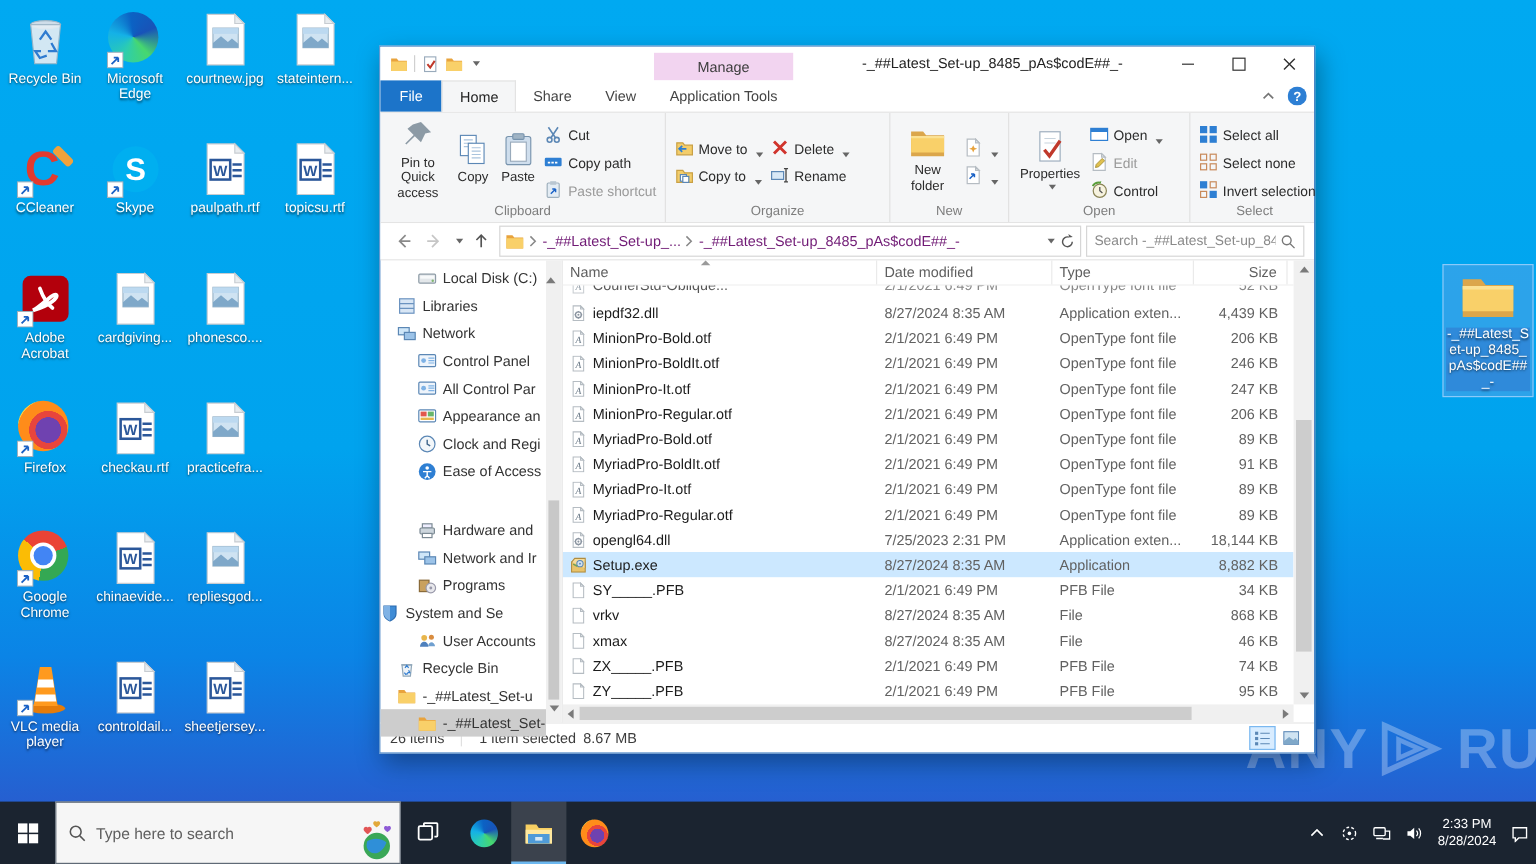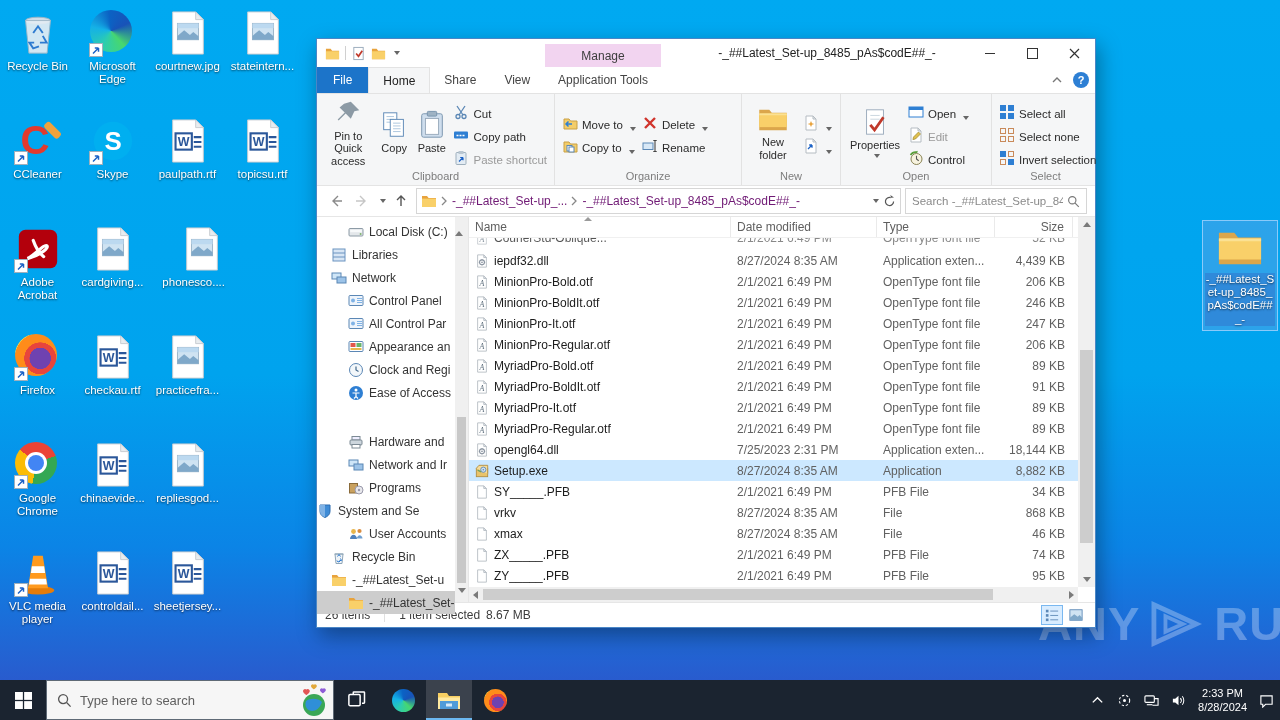--- a/index.html
+++ b/index.html
@@ -132,21 +132,21 @@
   .right{border-left:5px solid #7a7a7a;margin-left:auto;margin-right:4px;}
 
   .statusbar{height:24px;flex:none;border-top:1px solid #e6e6e6;display:flex;align-items:center;
     padding:0 8px;gap:6px;color:#3c3c3c;}
   .st-div{width:1px;height:14px;background:#e0e0e0;margin:0 8px;}
   .viewbtns{margin-left:auto;display:flex;gap:2px;}
   .vbtn{width:20px;height:18px;display:flex;align-items:center;justify-content:center;border:1px solid transparent;}
   .vbtn.active{background:#d8ecff;border-color:#7ab8f0;}
 
   
-  .taskbar{position:absolute;left:0;right:0;bottom:0;height:40px;background:#1b2430;
+  .taskbar{position:absolute;left:0;right:0;bottom:0;height:52px;background:#1b2430;
     display:flex;align-items:stretch;z-index:9;}
   .tbtn{width:46px;display:flex;align-items:center;justify-content:center;}
   .tb-active{background:rgba(255,255,255,.14);box-shadow:inset 0 -2px 0 #6cb8f0;}
   .tsearch{width:288px;background:#f6f6f6;border:1px solid #5f6a76;display:flex;align-items:center;
     gap:8px;padding:0 10px;color:#5f5f5f;font-size:13px;box-sizing:border-box;position:relative;}
   .tsearch .globe{position:absolute;right:2px;bottom:0;width:34px;height:36px;}
   .tico{width:24px;height:24px;}
   .tico svg{width:100%;height:100%;}
   .tray{margin-left:auto;display:flex;align-items:center;color:#fff;}
   .trbtn{width:27px;height:40px;display:flex;align-items:center;justify-content:center;}
@@ -304,21 +304,21 @@
           </span>
           <span class="badge">
             <svg viewBox="0 0 14 14">
               <rect x=".5" y=".5" width="13" height="13" fill="#fff" stroke="#9fb0bd"></rect>
               <path d="M4 10.5L9.5 5M9.5 5H5.8M9.5 5v3.7" stroke="#1b62c6" stroke-width="1.5" fill="none"></path>
             </svg>
           </span>
         </span>
         <div class="dlabel">Adobe Acrobat</div>
       </div>
-      <div class="dicon" style="grid-area: 3 / 3; align-items: flex-end;">
+      <div class="dicon" style="grid-area: 3 / 3;">
         <span class="dart">
           <span style="width:46px;height:46px;display:block">
             <svg viewBox="0 0 44 48">
               <path d="M6 2h24l8 8v36H6z" fill="#fff" stroke="#c7ccd1"></path>
               <path d="M30 2l8 8h-8z" fill="#e8ecef" stroke="#c7ccd1"></path>
               <rect x="11" y="14" width="22" height="17" fill="#cfe3f2" stroke="#9ab4c8"></rect>
               <rect x="11" y="14" width="22" height="5" fill="#bcd9f0"></rect>
               <path d="M11 27l7-6 6 5 3.5-3 5.5 4.5V31H11z" fill="#7fa8c9"></path>
             </svg>
           </span>

